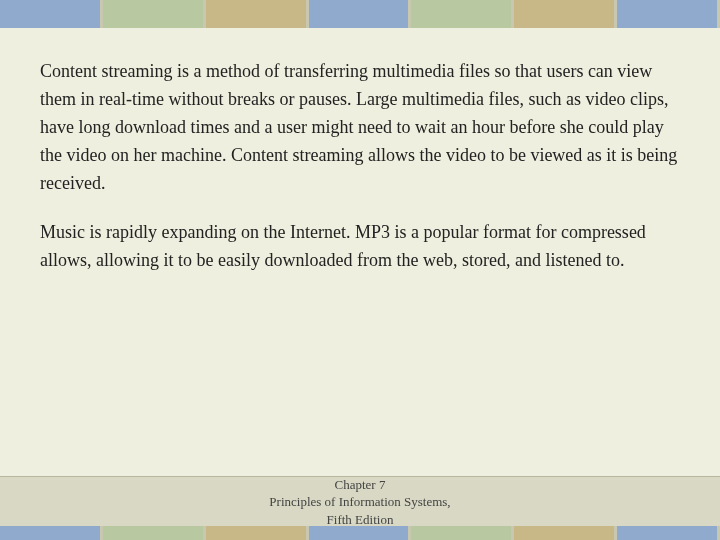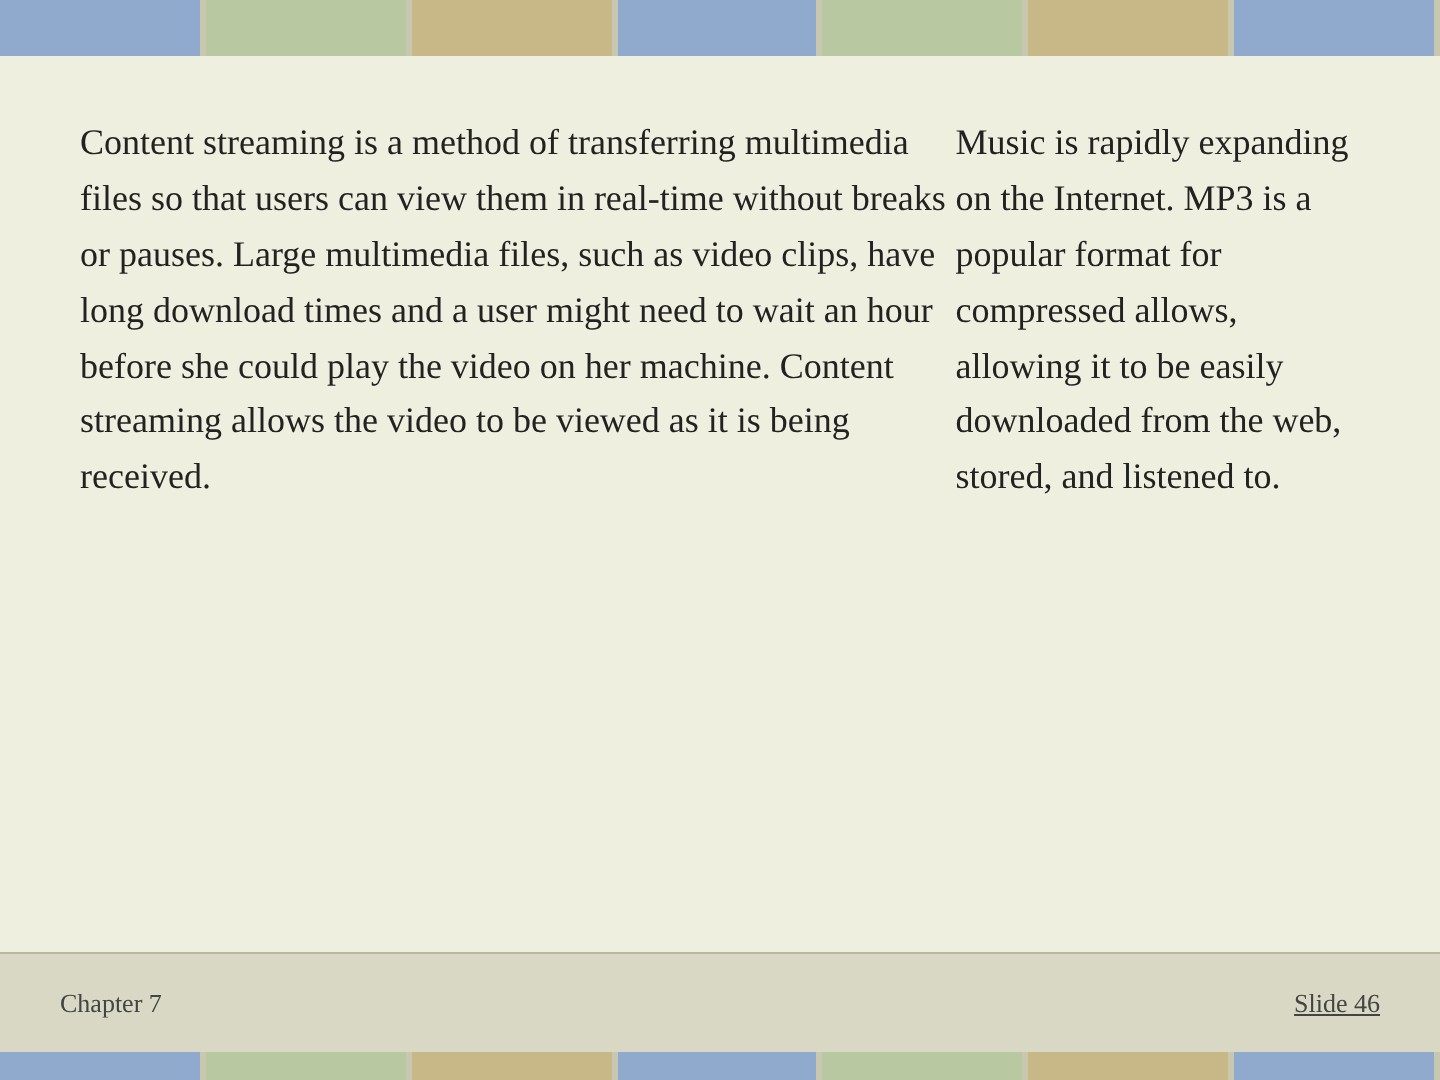--- a/index.html
+++ b/index.html
@@ -46,41 +46,42 @@
     .tab-segment:nth-child(5) { background: #b8c8a0; }
     .tab-segment:nth-child(6) { background: #c8b888; }
     .tab-segment:nth-child(7) { background: #8faacc; }
 
     
     .content-area {
       flex: 1;
       padding: 30px 40px 20px 40px;
       background: #efefdf;
       display: flex;
-      flex-direction: row;
+      flex-direction: column;
       justify-content: flex-start;
     }
 
     .paragraph {
       font-size: 18px;
       line-height: 1.55;
       color: #222;
       margin-bottom: 22px;
       text-align: left;
     }
 
     
     .footer-bar {
       height: 50px;
       background: #d8d8c4;
       display: flex;
       align-items: center;
       justify-content: space-between;
       padding: 0 30px;
       border-top: 1px solid #b8b8a0;
+      flex-direction: column;
     }
 
     .footer-left {
       font-size: 13px;
       color: #444;
     }
 
     .footer-center {
       font-size: 13px;
       color: #444;
@@ -131,20 +132,24 @@
     <div class="tab-segment"></div>
   </div>
 
   <div class="content-area">
     <p class="paragraph">Content streaming is a method of transferring multimedia files so that users can view them in real-time without breaks or pauses.  Large multimedia files, such as video clips, have long download times and a user might need to wait an hour before she could play the video on her machine.  Content streaming allows the video to be viewed as it is being received.</p>
     <p class="paragraph">Music is rapidly expanding on the Internet.  MP3 is a popular format for compressed allows, allowing it to be easily downloaded from the web, stored, and listened to.</p>
   </div>
 
   <div class="footer-bar">
     <span class="footer-left">Chapter  7</span>
+    <div class="footer-center">
+      <span>Principles of Information Systems,</span><br>
+      <span>Fifth Edition</span>
+    </div>
     <span class="footer-right">Slide 46</span>
   </div>
 
   <div class="bottom-bar">
     <div class="bottom-segment"></div>
     <div class="bottom-segment"></div>
     <div class="bottom-segment"></div>
     <div class="bottom-segment"></div>
     <div class="bottom-segment"></div>
     <div class="bottom-segment"></div>

